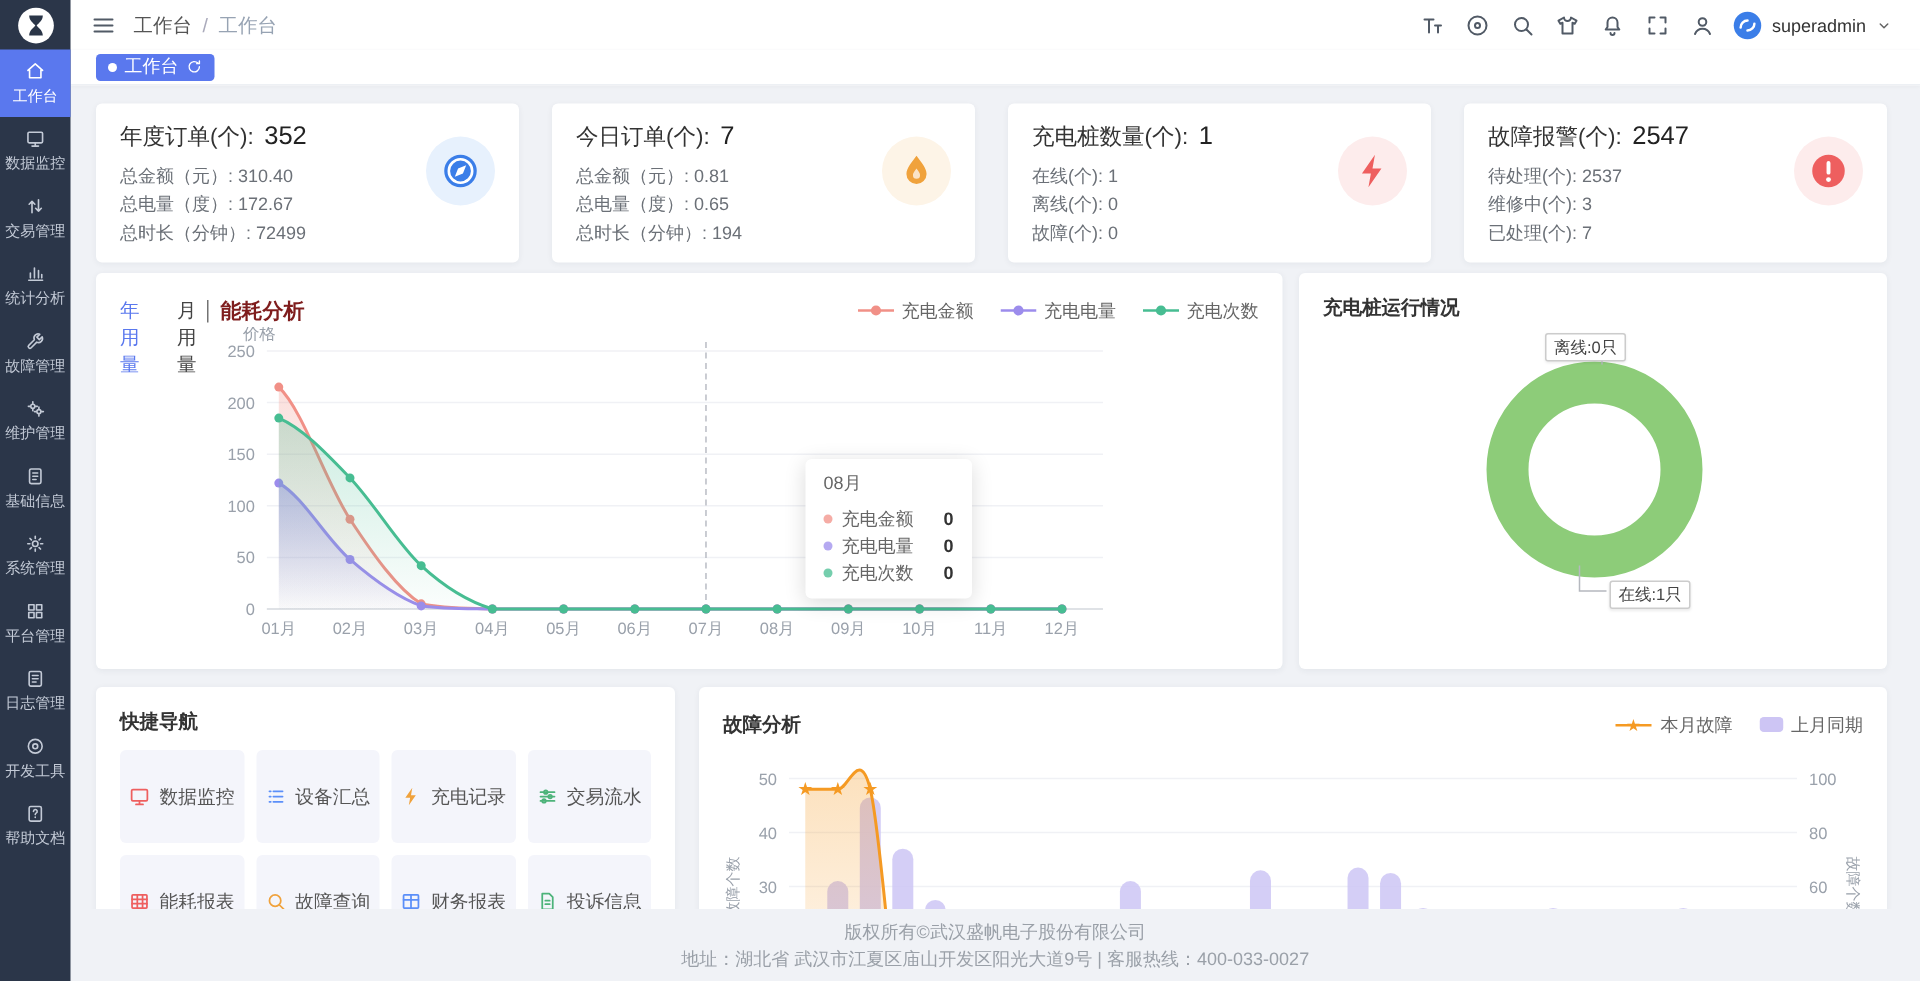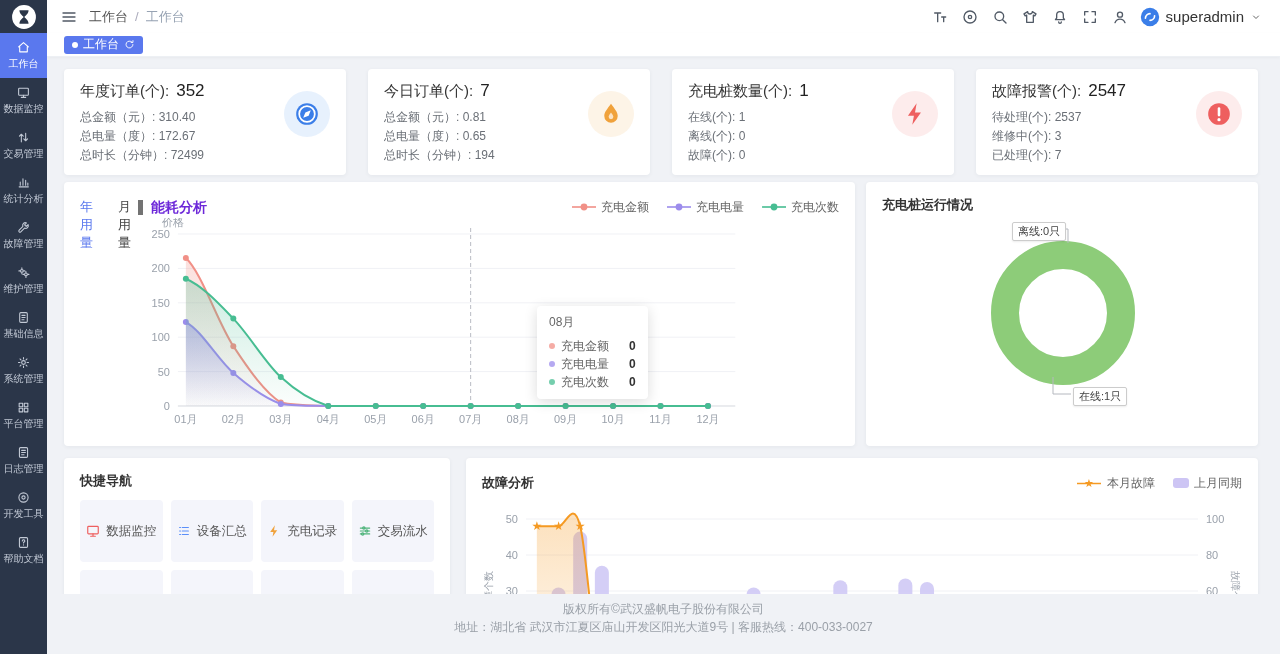--- a/index.html
+++ b/index.html
@@ -21,21 +21,21 @@
 
   
   .main{position:absolute;left:47px;top:0;right:0;bottom:0}
   .topbar{height:33px;background:#fff;display:flex;align-items:center;padding:0 18px 0 14px;gap:12px}
   .icon-btn{width:16px;height:16px;color:#515a66;display:inline-flex;cursor:pointer}
   .icon-btn svg{width:16px;height:16px}
   .breadcrumb{display:flex;gap:7px;font-size:13px;color:#555;align-items:center}
   .crumb-sep{color:#aab}
   .crumb-current{color:#97a3b3}
   .topbar-right{margin-left:auto;display:flex;align-items:center;gap:14px}
-  .user-chip{display:flex;align-items:center;gap:6px;font-size:15px;color:#333;cursor:pointer}
+  .user-chip{display:flex;align-items:center;gap:6px;font-size:12px;color:#333;cursor:pointer}
   .avatar{width:20px;height:20px;border-radius:50%;overflow:hidden}
   .caret{width:12px;height:12px;color:#666}
   .caret svg{width:12px;height:12px}
 
   .tabbar{height:24px;background:#fff;border-bottom:1px solid #edf0f4;display:flex;align-items:center;padding-left:17px;box-shadow:0 1px 3px rgba(0,0,0,.04)}
   .tab-chip{background:#5a78ee;color:#fff;border-radius:3px;height:18px;display:inline-flex;align-items:center;gap:5px;padding:0 8px;font-size:12px;cursor:pointer}
   .tab-dot{width:6px;height:6px;border-radius:50%;background:#fff}
   .tab-chip .icon-btn{color:#fff;width:11px;height:11px}
   .tab-chip .icon-btn svg{width:11px;height:11px}
 
@@ -51,48 +51,48 @@
   .stat-icon{width:46px;height:46px;border-radius:50%;display:flex;align-items:center;justify-content:center;margin-top:10px;flex:none}
   .stat-icon svg{width:26px;height:26px}
 
   .charts-row{display:grid;grid-template-columns:1fr 392px;gap:11px;height:264px;margin-bottom:12px}
   .energy-card{display:flex;padding:14px 16px}
   .energy-tabs{width:58px;display:flex;gap:18px;padding-top:2px;font-size:13px;color:#444}
   .energy-tab{cursor:pointer}
   .energy-tab.active{color:#5a78ee}
   .energy-main{flex:1;display:flex;flex-direction:column;min-width:0}
   .card-head{display:flex;align-items:center;justify-content:space-between;height:22px}
-  .card-title{font-size:14px;font-weight:bold;color:#6d28d9;border-left:5px solid #737373;padding-left:8px;line-height:15px}
+  .card-title{font-size:14px;font-weight:bold;color:#7f1d1d;border-left:1px solid #737373;padding-left:8px;line-height:15px}
   .card-title-plain{font-size:13px;font-weight:bold;color:#333}
   .legend{display:flex;gap:18px;align-items:center;font-size:12px;color:#666}
   .legend-item{display:flex;align-items:center;gap:5px}
   .chart-wrap{position:relative;flex:1}
   #energy-svg{width:100%;height:214px}
   .tooltip{position:absolute;left:399px;top:88px;background:#fff;border-radius:4px;box-shadow:0 3px 14px rgba(0,0,0,.14);padding:8px 12px;font-size:12px;color:#666;min-width:88px;pointer-events:none;z-index:3}
   .tooltip-title{margin-bottom:6px}
   .tooltip-row{display:flex;align-items:center;gap:6px;line-height:18px}
   .tooltip-row .dot{width:6px;height:6px;border-radius:50%;flex:none;opacity:.75}
   .tooltip-row .tval{margin-left:auto;padding-left:14px;color:#333;font-weight:bold}
 
   .donut-card{position:relative;padding:14px 16px}
   #donut-svg{width:360px;height:200px;margin-top:0}
   .pie-label{position:absolute;border:1px solid #ccc;background:#fff;font-size:11px;color:#444;padding:1px 5px;border-radius:2px;box-shadow:0 1px 2px rgba(0,0,0,.08);white-space:nowrap}
-  .pie-label.offline{left:146px;top:40px}
+  .pie-label.offline{left:164px;top:40px}
   .pie-label.online{left:207px;top:205px}
 
   .bottom-row{display:grid;grid-template-columns:386px 1fr;gap:16px;height:240px}
   .quicknav-card{padding:14px 16px}
   .qn-grid{display:grid;grid-template-columns:repeat(4,1fr);gap:8px;margin-top:10px}
   .qn-btn{height:62px;background:#f4f5fb;border-radius:4px;display:flex;align-items:center;justify-content:center;gap:6px;font-size:12.5px;color:#555;cursor:pointer}
   .qn-btn .qi{width:14px;height:14px;flex:none}
   .qn-btn .qi svg{width:14px;height:14px}
   .fault-card{padding:14px 16px;overflow:hidden}
   #fault-svg{width:100%;height:200px;margin-top:2px}
 
-  .footer{position:absolute;left:0;right:0;bottom:0;height:60px;background:#f0f2f6;z-index:6;text-align:center;font-size:12px;color:#9aa0a8;padding-top:6px}
+  .footer{position:absolute;left:0;right:0;bottom:0;height:48px;background:#f0f2f6;z-index:6;text-align:center;font-size:12px;color:#9aa0a8;padding-top:6px}
   .footer div{line-height:18px}
 </style>
 </head>
 <body>
 
 <div class="app">
 
   <aside class="sidebar">
     <div class="logo">
         <span id="logo-slot">

